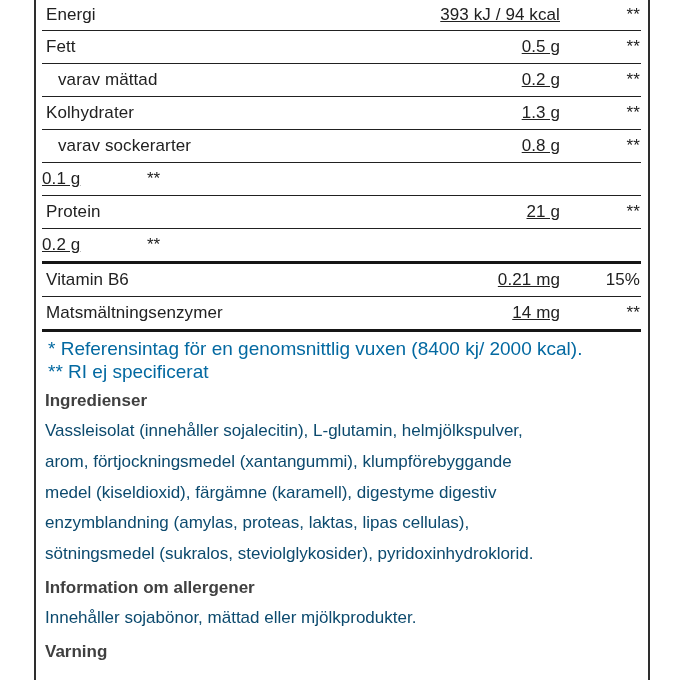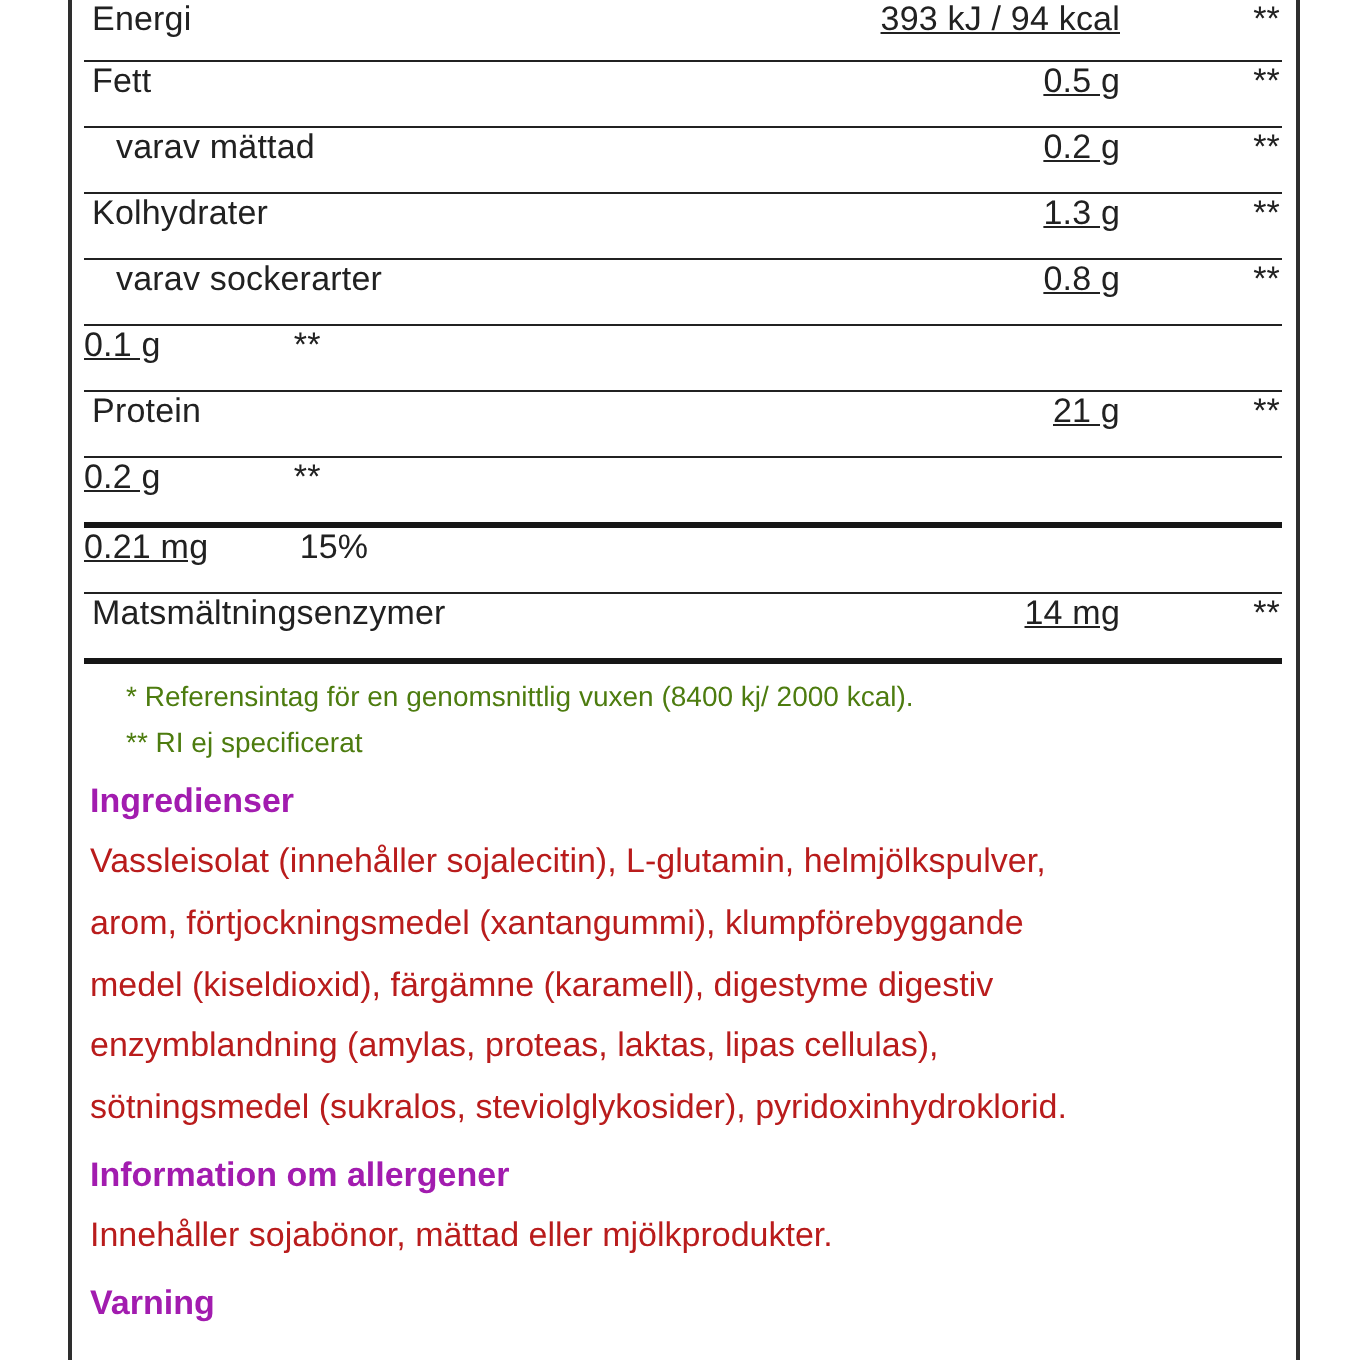--- a/index.html
+++ b/index.html
@@ -23,20 +23,21 @@
     border-right: 2px solid #2e2e2e;
     padding-top: 4px;
     box-sizing: content-box;
   }
   
   .nutri-table {
     margin: 0 7px 0 6px; 
   }
   .nrow {
     display: flex;
+    align-items: center;
     height: 32px;
     border-bottom: 1.5px solid #212121;
     font-size: 17px;
     letter-spacing: 0.1px;
   }
   .nrow.first { height: 30px; } 
   .nrow.thick { border-bottom: 3px solid #161616; }
   .nrow .lbl {
     flex: 1 1 auto;
     text-align: left;
@@ -52,37 +53,37 @@
   }
   .nrow .ri {
     flex: 0 0 80px;
     width: 80px;
     text-align: right;
     padding-right: 1px;
     white-space: nowrap;
   }
   
   .footnotes {
-    padding: 5px 2px 0 27px;
-    font-size: 14px;
-    color: #4d7c0f;
+    padding: 5px 2px 0 12px;
+    font-size: 19px;
+    color: #0369a1;
   }
   .footnotes .fn { line-height: 23px; }
   
   .section-heading {
     margin: 7px 2px 0 9px;
     font-size: 17px;
     font-weight: bold;
     line-height: 21px;
-    color: #a21caf;
+    color: #404040;
   }
   .body-text {
     margin: 5px 4px 0 9px;
     font-size: 17px;
-    color: #b91c1c;
+    color: #0c4a6e;
   }
   .body-text .line {
     line-height: 30.8px;
     white-space: nowrap;
   }
 </style>
 </head>
 <body>
 
 <div class="content-panel">
@@ -129,20 +130,21 @@
       <span class="val">21 g</span>
       <span class="ri">**</span>
     </div>
 
     <div class="nrow thick">
       <span class="val">0.2 g</span>
       <span class="ri">**</span>
     </div>
 
     <div class="nrow">
+      <span class="lbl">Vitamin B6</span>
       <span class="val">0.21 mg</span>
       <span class="ri">15%</span>
     </div>
 
     <div class="nrow thick">
       <span class="lbl">Matsmältningsenzymer</span>
       <span class="val">14 mg</span>
       <span class="ri">**</span>
     </div>
 

